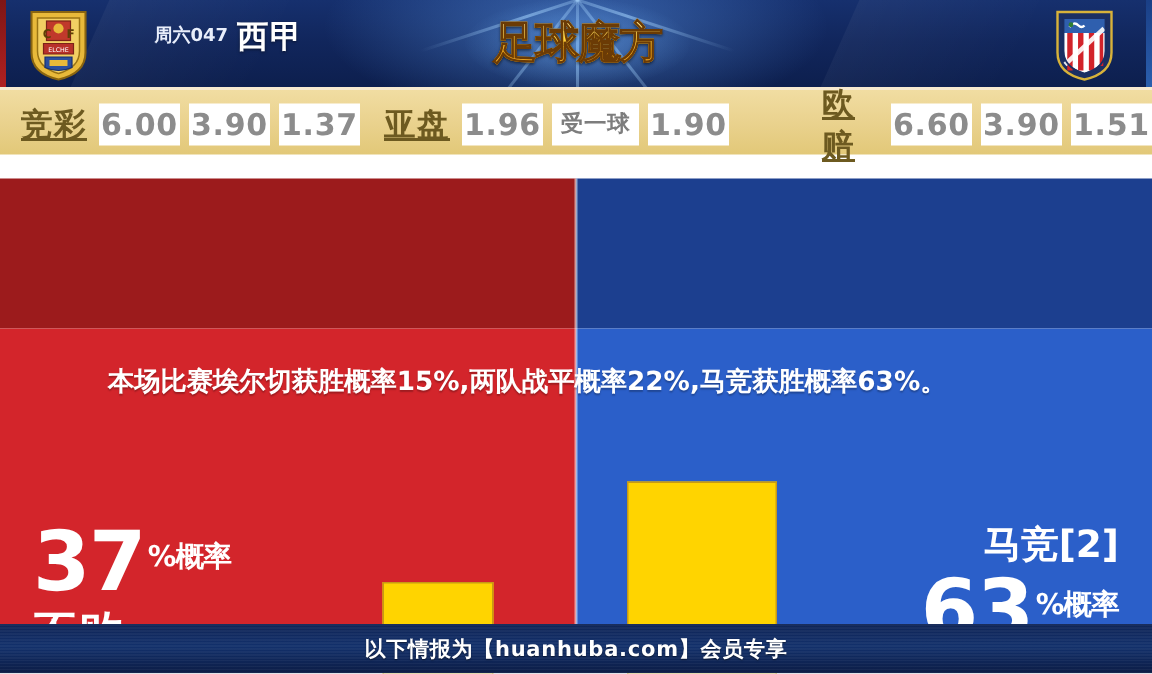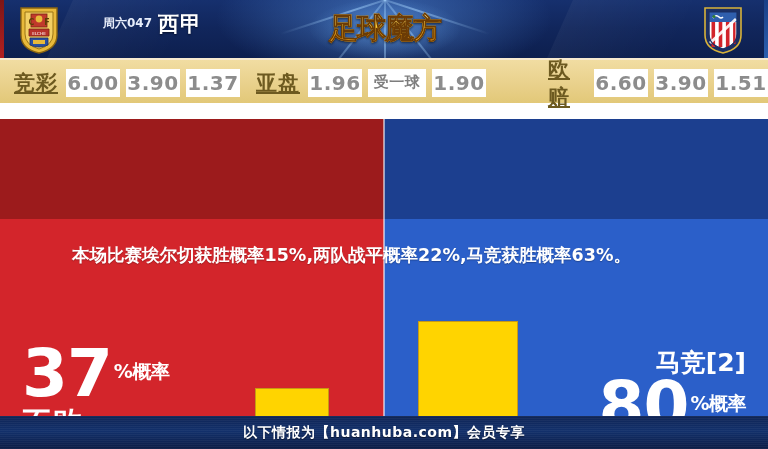--- a/index.html
+++ b/index.html
@@ -115,21 +115,21 @@
     text-shadow:0 1px 1px rgba(0,0,0,.25);
   }
 
   
   .team-block{position:absolute;color:#fff;}
   .team-block.left{left:22px;top:228px;text-align:left;}
   .team-block.right{right:22px;top:228px;text-align:right;}
   .team-name{font-size:25px;font-weight:bold;line-height:32px;letter-spacing:0px;}
   .pct-row{display:flex;align-items:flex-end;line-height:1;margin-top:2px;}
   .team-block.right .pct-row{justify-content:flex-end;}
-  .pct-num{font-size:66px;font-weight:bold;letter-spacing:-1px;line-height:50px;}
+  .pct-num{font-size:55px;font-weight:bold;letter-spacing:-1px;line-height:50px;}
   .pct-suffix{font-size:19px;font-weight:bold;padding-bottom:18px;padding-left:2px;letter-spacing:-.5px;}
   .team-verdict{font-size:30px;font-weight:bold;line-height:40px;margin-top:4px;}
 
   
   .bar{position:absolute;bottom:0;background:#ffd400;border:1px solid #c79a14;box-sizing:border-box;}
   .bar.left{left:255px;width:74px;height:94px;}
   .bar.right{left:418px;width:100px;height:161px;}
 
   
   .footer{
@@ -247,21 +247,21 @@
       <div class="pct-row">
         <span class="pct-num">37</span>
         <span class="pct-suffix">%概率</span>
       </div>
       <div class="team-verdict">不败</div>
     </div>
 
     <div class="team-block right">
       <div class="team-name">马竞[2]</div>
       <div class="pct-row">
-        <span class="pct-num">80</span>
+        <span class="pct-num">63</span>
         <span class="pct-suffix">%概率</span>
       </div>
       <div class="team-verdict">胜</div>
     </div>
   </div>
 
   <div class="footer">
     <span class="footer-text">以下情报为【huanhuba.com】会员专享</span>
   </div>
 

